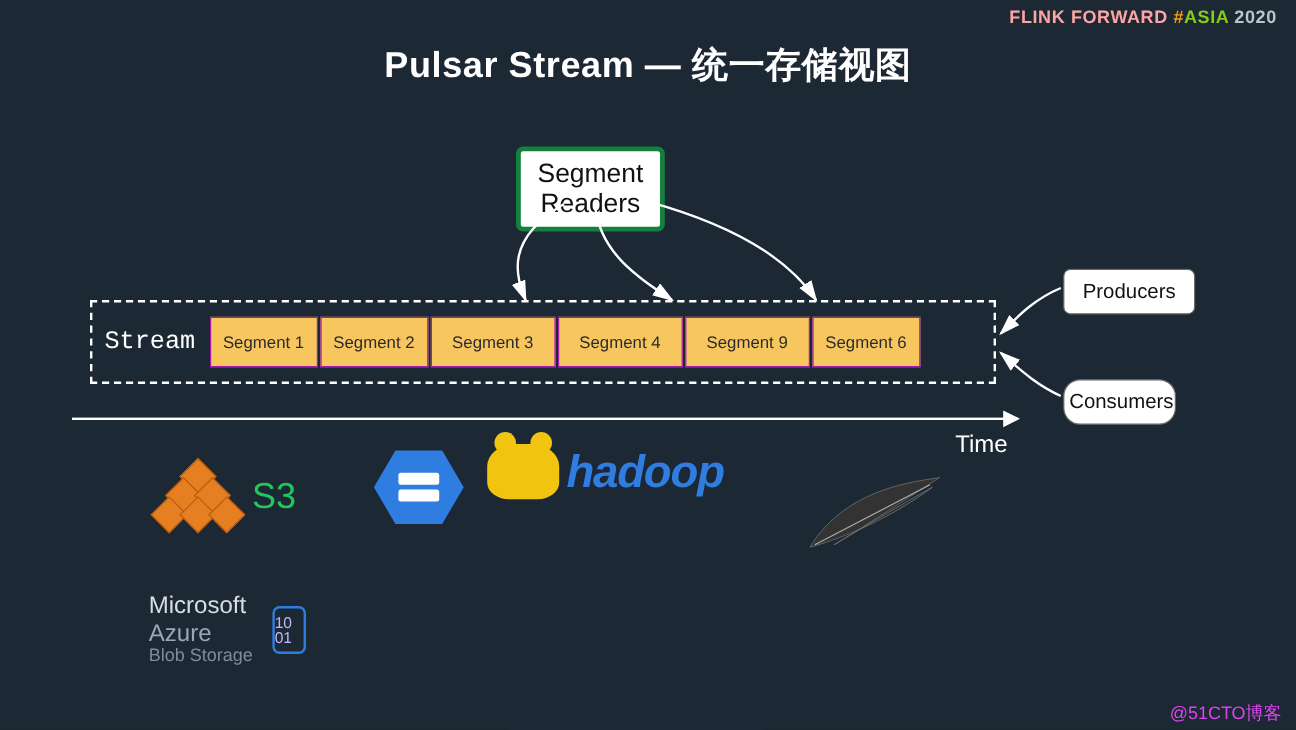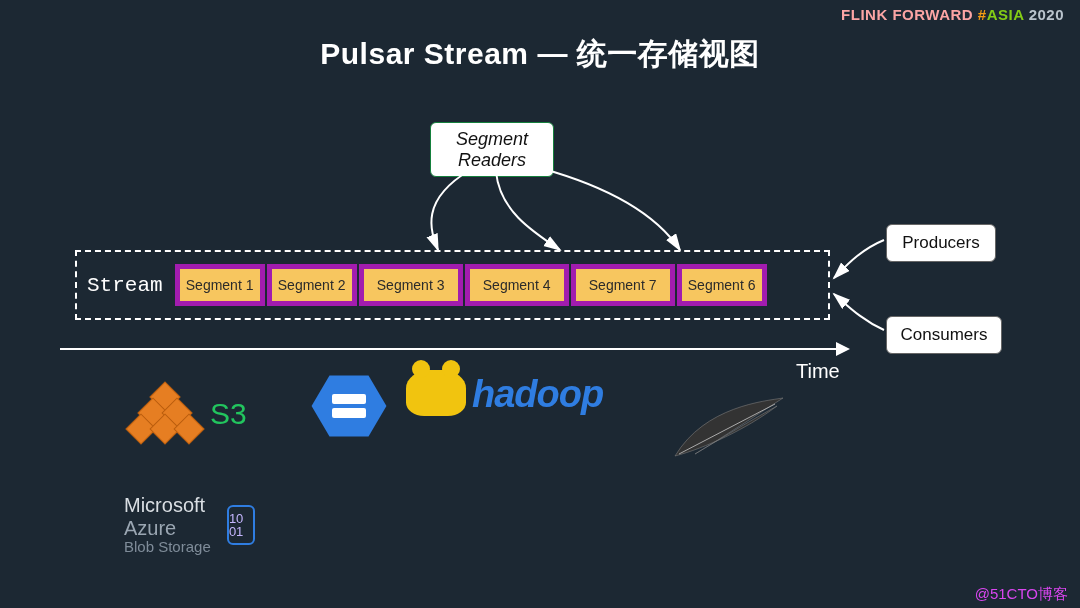--- a/index.html
+++ b/index.html
@@ -4,36 +4,36 @@
 <style>
   * { box-sizing: border-box; margin: 0; padding: 0; }
   html, body { width: 1080px; height: 608px; background: #1c2833; font-family: Arial, "Microsoft YaHei", sans-serif; overflow: hidden; position: relative; }
   .header { position: absolute; top: 6px; right: 16px; font-size: 15px; font-weight: bold; letter-spacing: 0.5px; }
   .header .brand1 { color: #fca5a5; }
   .header .hash { color: #f39c12; }
   .header .brand2 { color: #84cc16; }
   .header .year { color: #b9c4cd; }
   .title { position: absolute; top: 34px; left: 0; right: 0; text-align: center; color: #fff; font-size: 30px; font-weight: 800; letter-spacing: 0.5px; }
 
-  .seg-readers { position: absolute; left: 430px; top: 122px; width: 124px; padding: 6px 6px; background: #fff; border: 1px solid #15803d; border-radius: 6px; text-align: center; color: #111; font-size: 18px; line-height: 1.15; font-style: italic; }
+  .seg-readers { position: absolute; left: 430px; top: 122px; width: 124px; padding: 6px 6px; background: #fff; border: 4px solid #15803d; border-radius: 6px; text-align: center; color: #111; font-size: 22px; line-height: 1.15; }
 
   .stream-box { position: absolute; left: 75px; top: 250px; width: 755px; height: 70px; border: 2px dashed #fff; display: flex; align-items: center; }
   .stream-label { color: #fff; font-size: 21px; padding: 0 12px 0 10px; font-family: Liberation Mono, monospace; }
   .segments { display: flex; height: 100%; align-items: center; }
-  .segment { background: #f7c65f; border: 5px solid #a21caf; color: #2b2b2b; font-size: 14px; height: 42px; display: flex; align-items: center; justify-content: center; margin-right: 2px; }
+  .segment { background: #f7c65f; border: 1px solid #a21caf; color: #2b2b2b; font-size: 14px; height: 42px; display: flex; align-items: center; justify-content: center; margin-right: 2px; }
   .seg-s { width: 90px; }
   .seg-l { width: 104px; }
 
   .timeline { position: absolute; left: 60px; top: 348px; width: 788px; height: 2px; background: #fff; }
   .timeline::after { content: ""; position: absolute; right: -2px; top: -6px; border-left: 14px solid #fff; border-top: 7px solid transparent; border-bottom: 7px solid transparent; }
   .time-label { position: absolute; left: 796px; top: 360px; color: #fff; font-size: 20px; }
 
   .rbox { position: absolute; background: #fff; border: 1px solid #666; border-radius: 6px; color: #111; font-size: 17px; padding: 8px 4px; text-align: center; }
   .producers { left: 886px; top: 224px; width: 110px; }
-  .consumers { left: 886px; top: 316px; width: 116px; }
+  .consumers { left: 886px; top: 316px; width: 94px; border-radius: 14px; }
 
   .svg-layer { position: absolute; inset: 0; pointer-events: none; }
 
   
   .logos { position: absolute; left: 130px; top: 378px; color: #fff; }
   .s3 { position: absolute; left: 0; top: 8px; display: flex; align-items: center; gap: 8px; }
   .cubegrp { position: relative; width: 72px; height: 56px; }
   .cube { position: absolute; width: 22px; height: 22px; background: #e67e22; transform: rotate(45deg); border: 1px solid #b85c0d; }
   .cube.c1 { left: 24px; top: 0; }
   .cube.c2 { left: 12px; top: 16px; }
@@ -80,21 +80,21 @@
   <div>Readers</div>
 </div>
 
 <div class="stream-box">
   <div class="stream-label">Stream</div>
   <div class="segments">
     <div class="segment seg-s">Segment 1</div>
     <div class="segment seg-s">Segment 2</div>
     <div class="segment seg-l">Segment 3</div>
     <div class="segment seg-l">Segment 4</div>
-    <div class="segment seg-l">Segment 7</div>
+    <div class="segment seg-l">Segment 9</div>
     <div class="segment seg-s">Segment 6</div>
   </div>
 </div>
 
 <div class="timeline"></div>
 <div class="time-label">Time</div>
 
 <div class="rbox producers">Producers</div>
 <div class="rbox consumers">Consumers</div>
 

